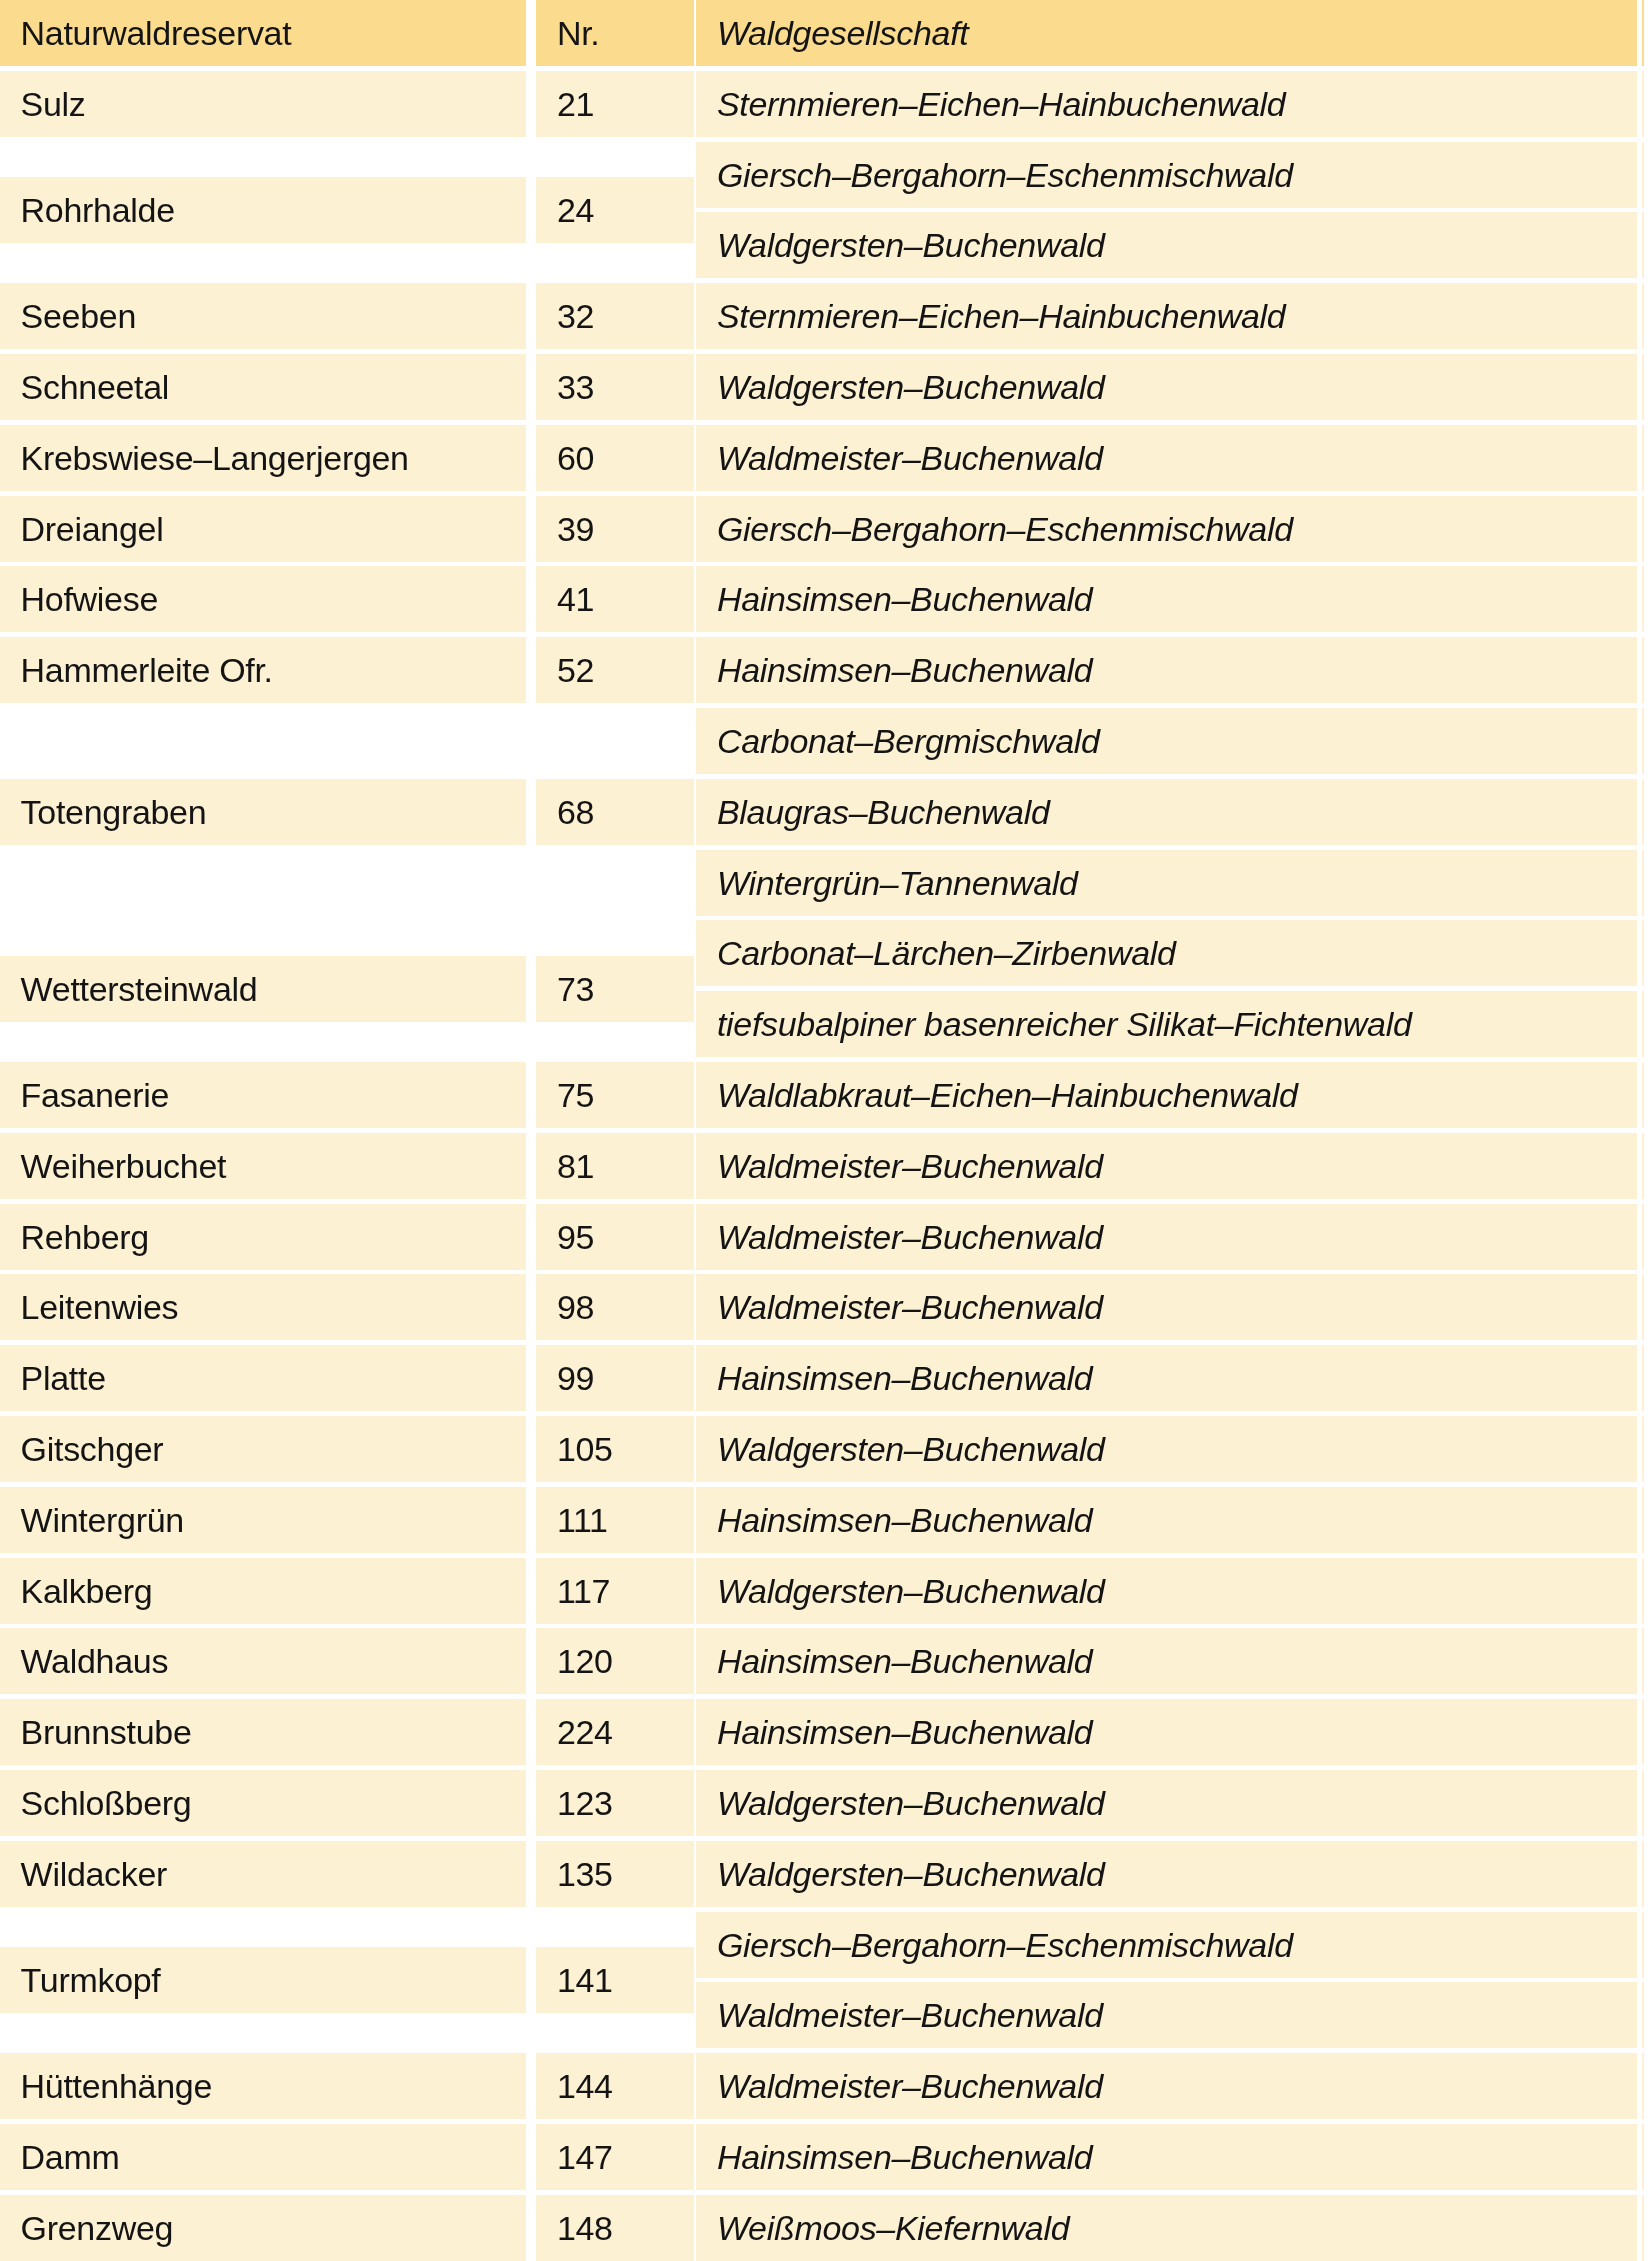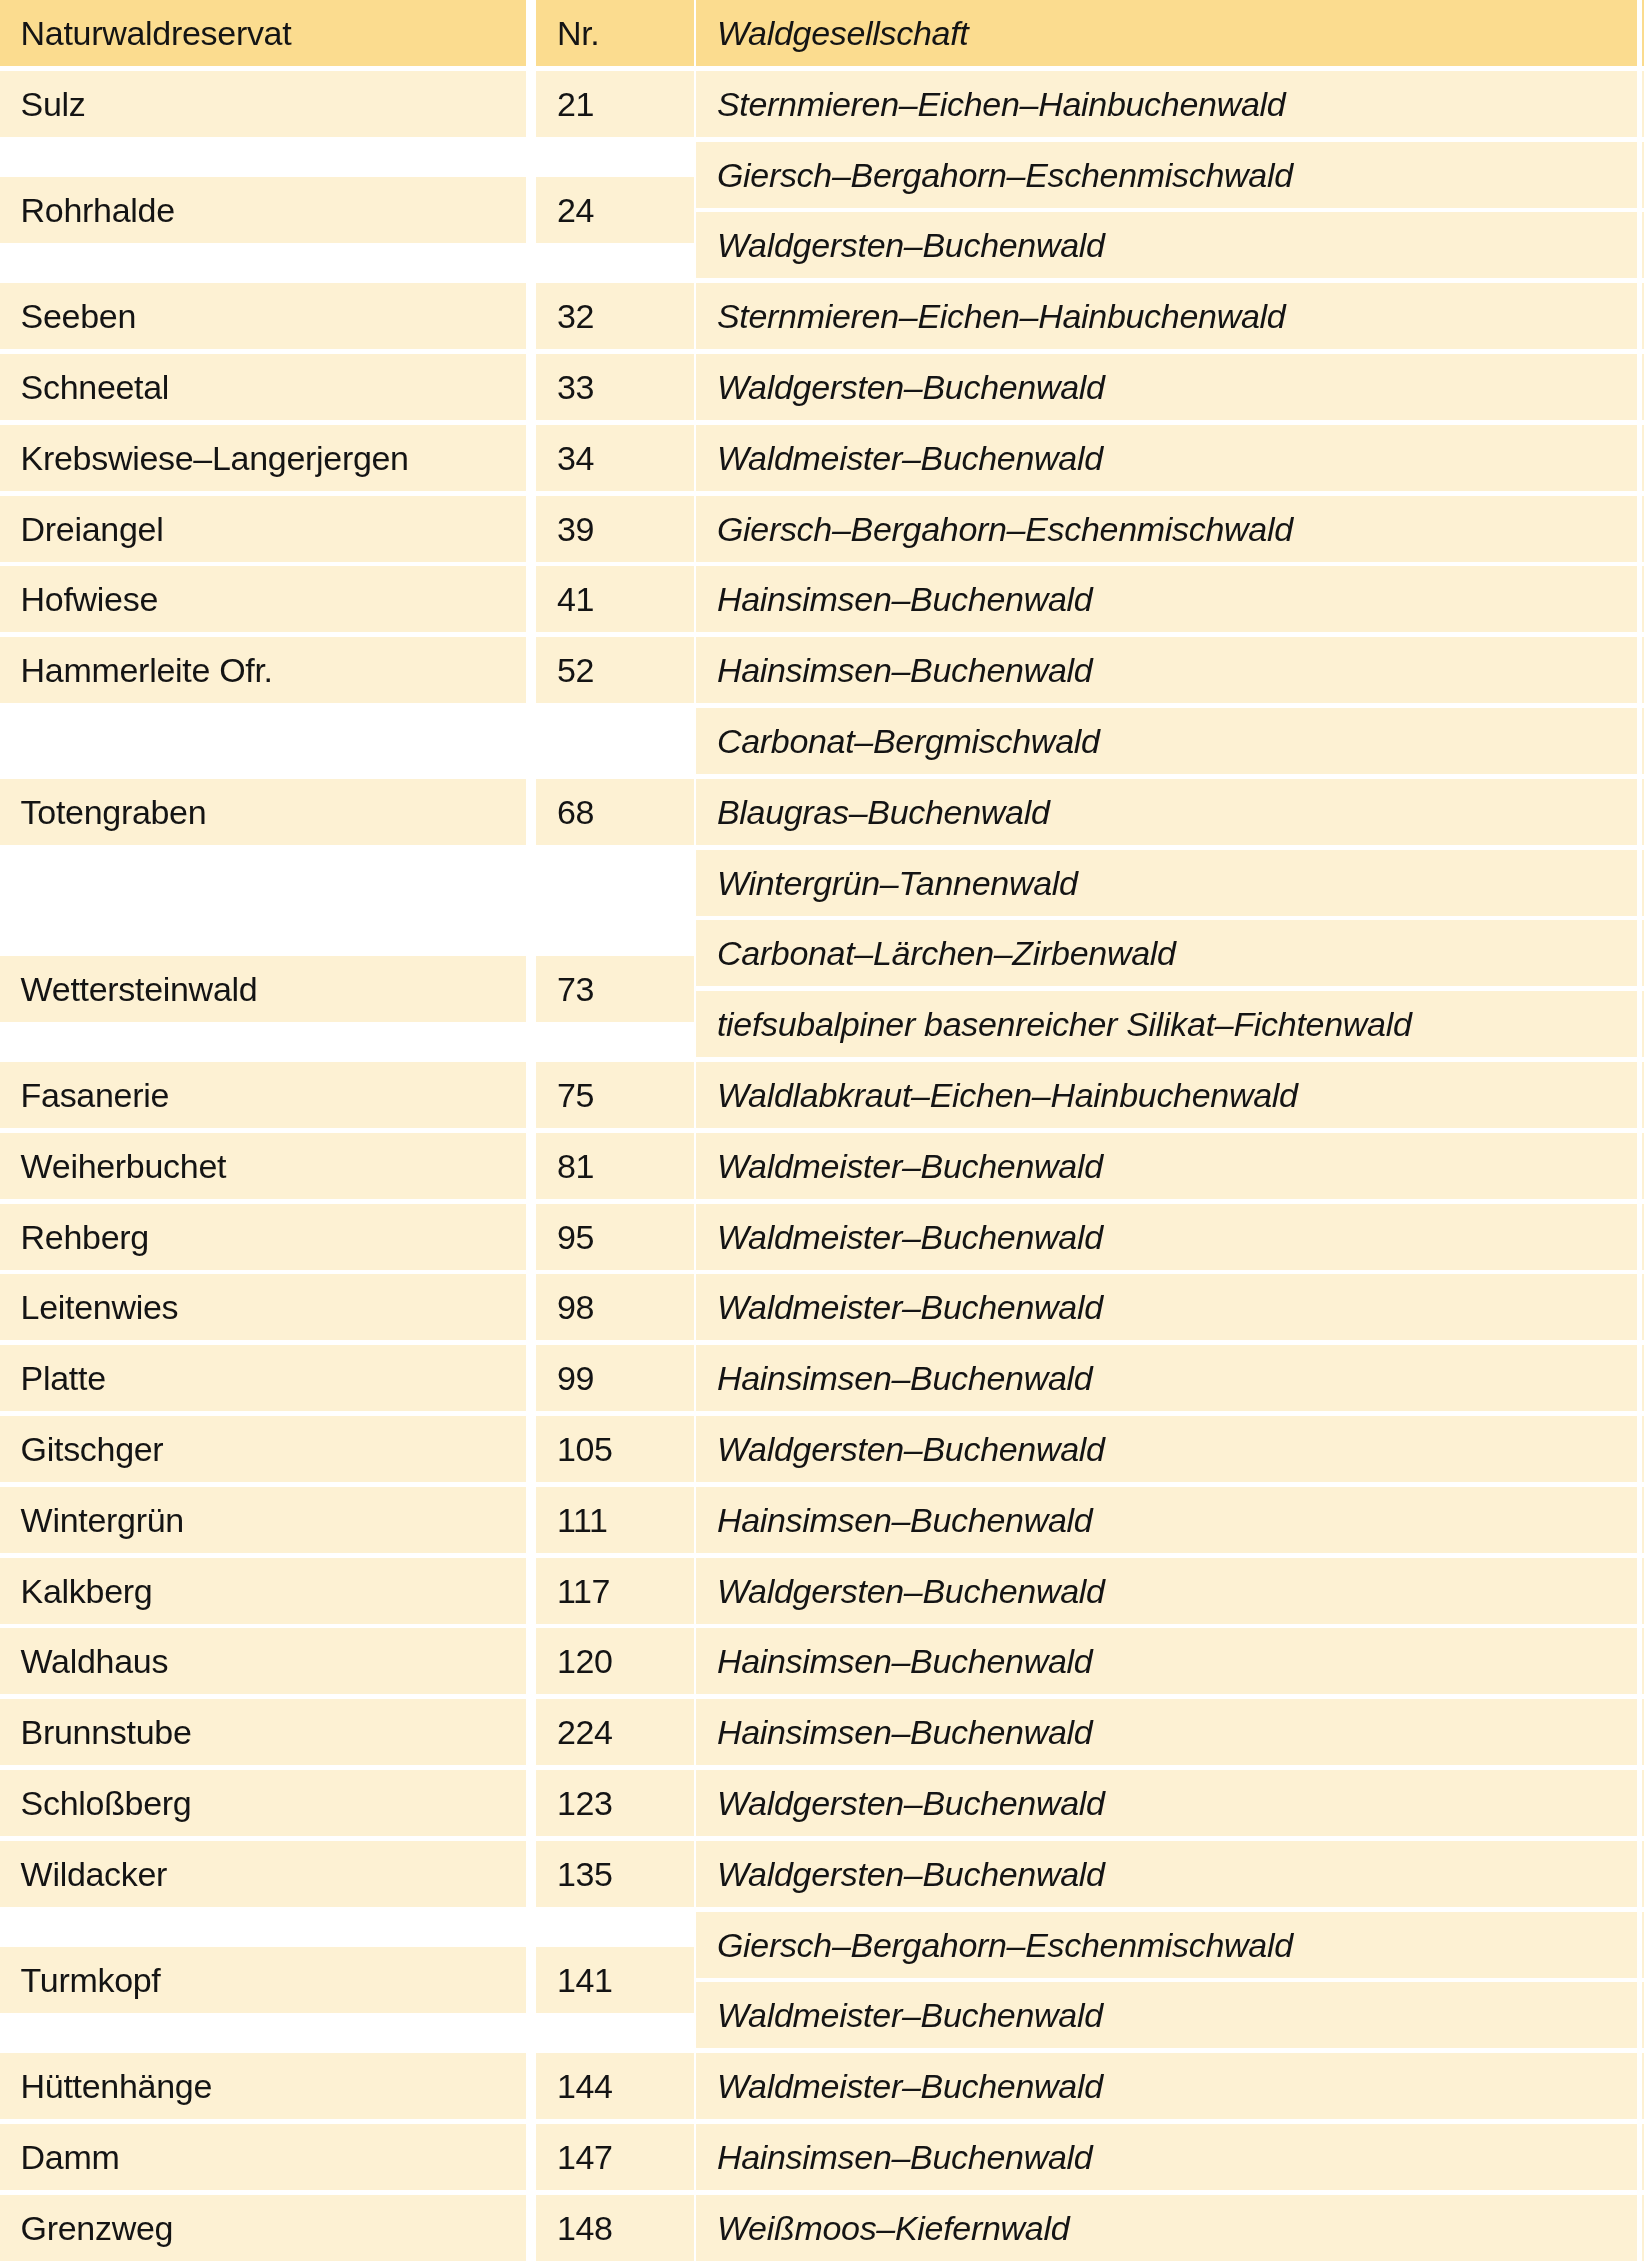--- a/index.html
+++ b/index.html
@@ -92,21 +92,21 @@
       <div class="cell c2">33</div>
       <div class="c3stack">
         <div class="cell c3">Waldgersten–Buchenwald</div>
       </div>
       <div class="sliverstack">
         <div class="sliver"></div>
       </div>
     </div>
     <div class="row group">
       <div class="cell c1">Krebswiese–Langerjergen</div>
-      <div class="cell c2">34</div>
+      <div class="cell c2">60</div>
       <div class="c3stack">
         <div class="cell c3">Waldmeister–Buchenwald</div>
       </div>
       <div class="sliverstack">
         <div class="sliver"></div>
       </div>
     </div>
     <div class="row group">
       <div class="cell c1">Dreiangel</div>
       <div class="cell c2">39</div>

